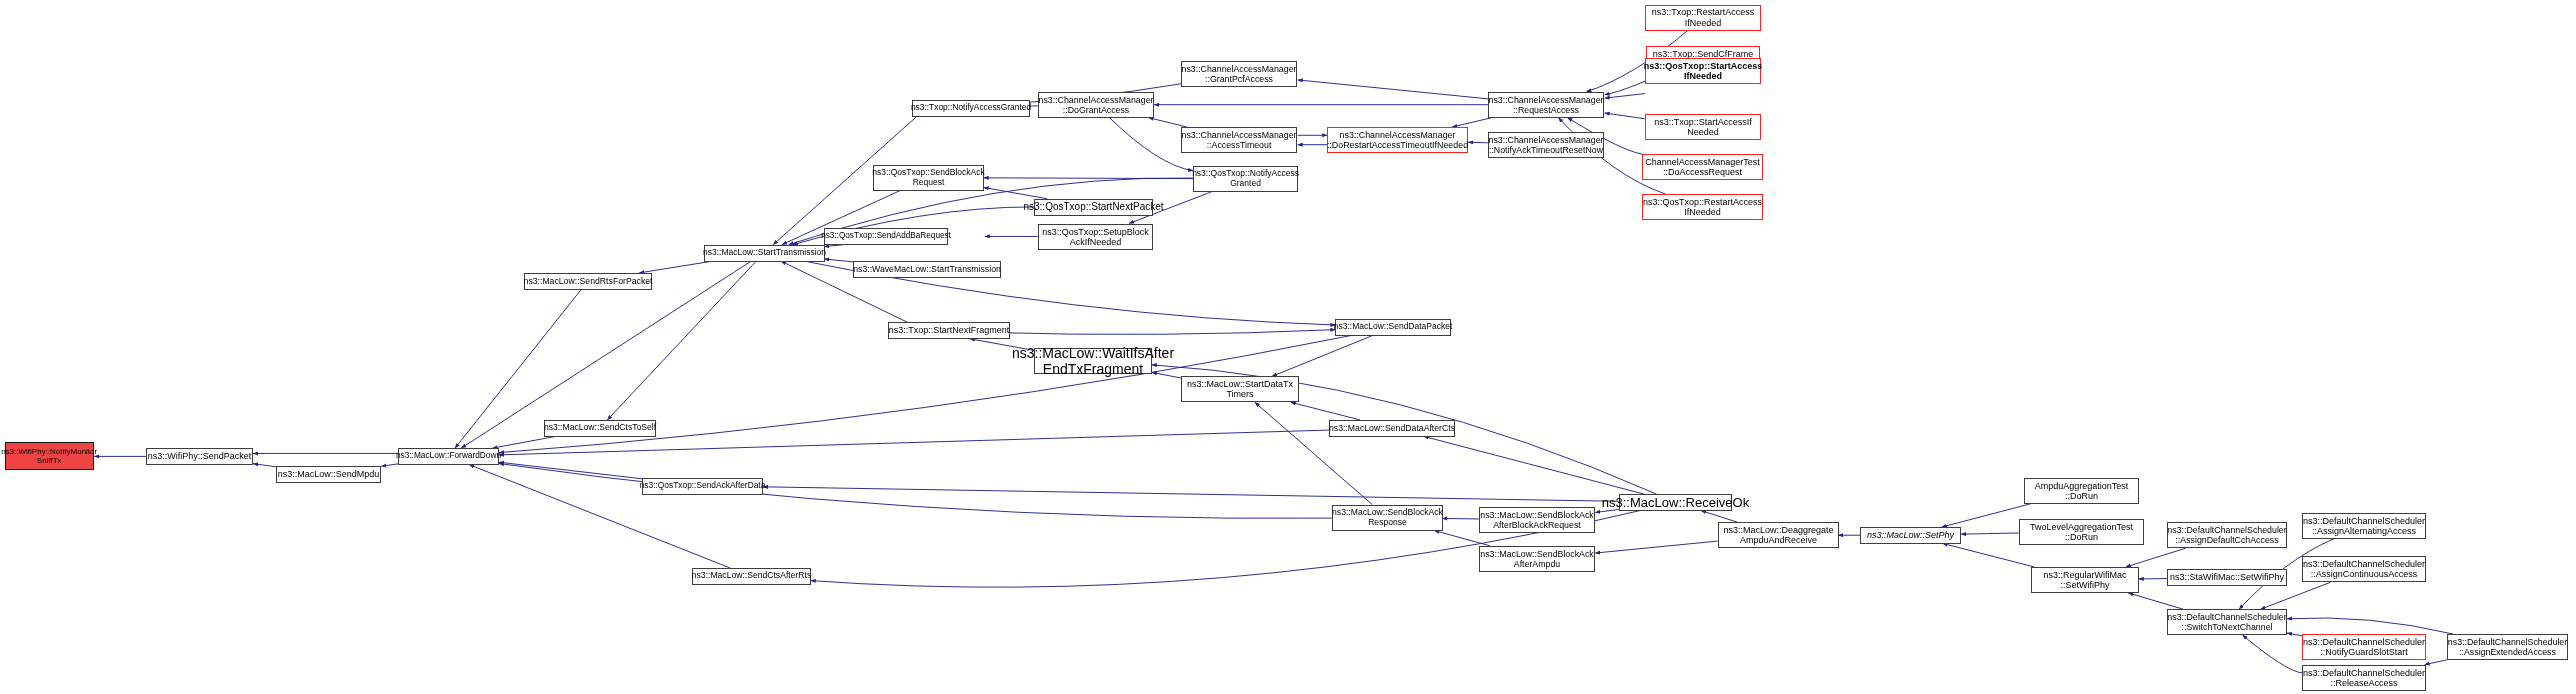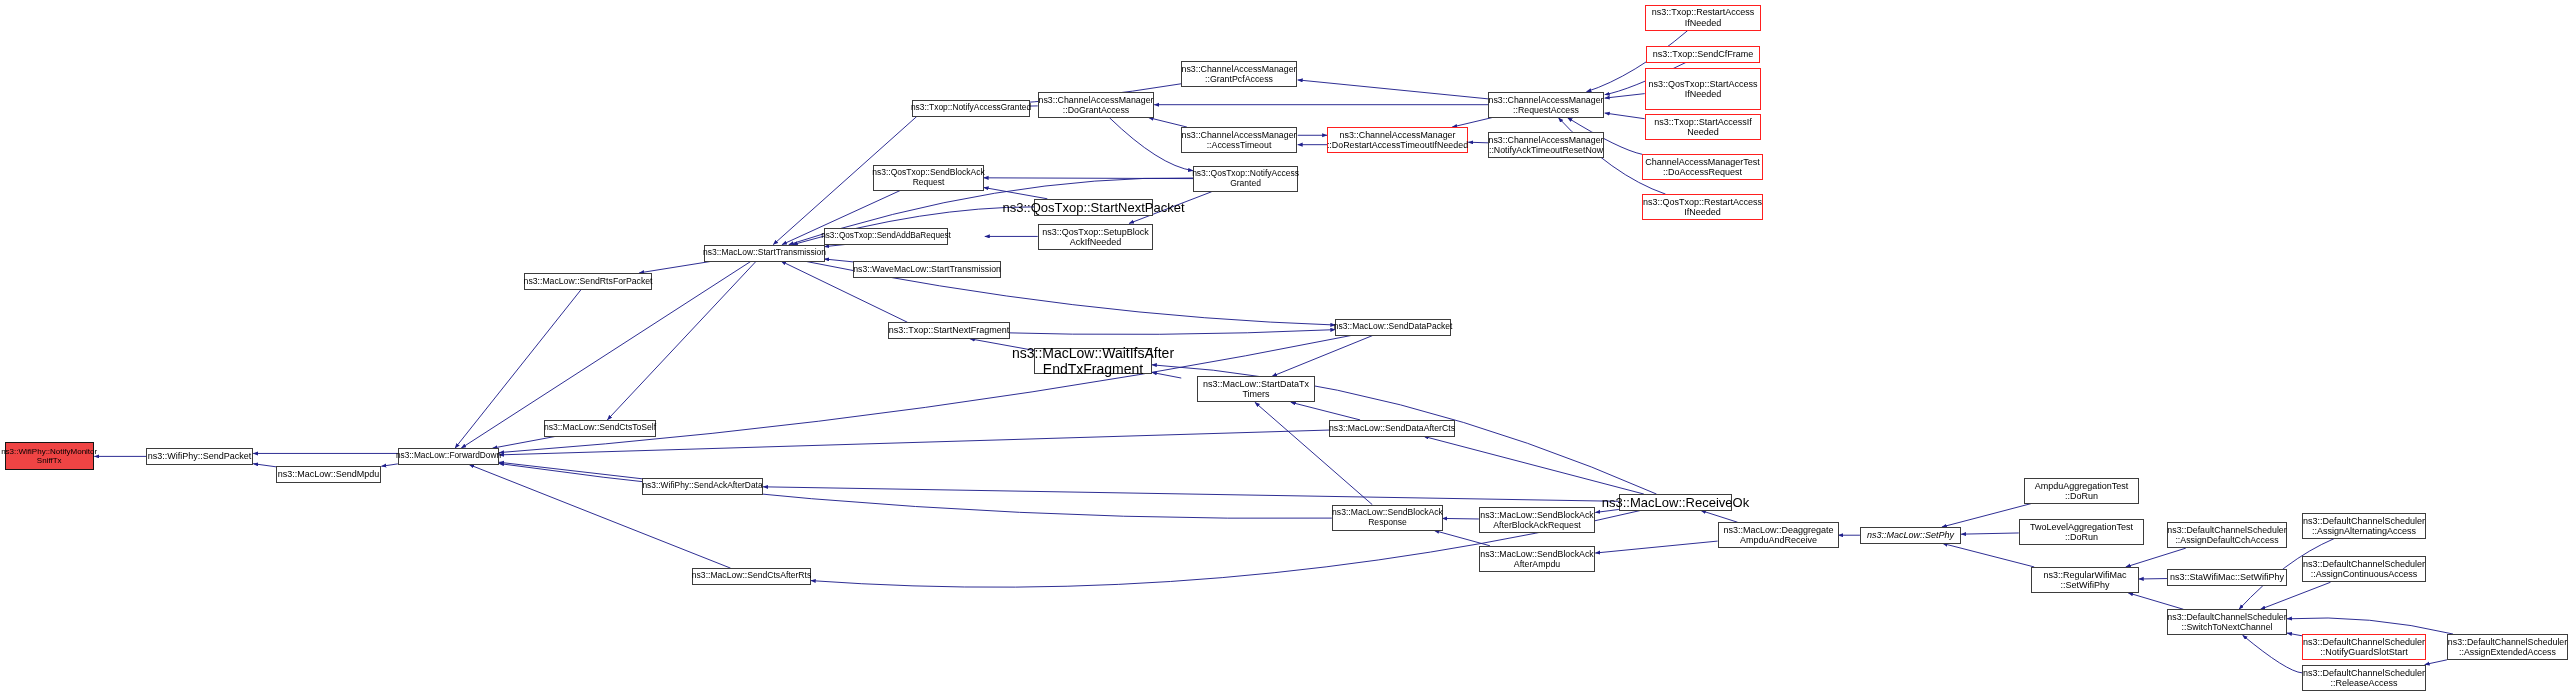--- a/index.html
+++ b/index.html
@@ -120,43 +120,43 @@
       </g>
   </svg>
   <div id="node-layer">
       <div class="node root" style="left: 4.7px; top: 442px; width: 89px; height: 28px; font-size: 8px;">ns3::WifiPhy::NotifyMonitor
 SniffTx</div>
       <div class="node" style="left: 146px; top: 448px; width: 107px; height: 16.5px; font-size: 9px;">ns3::WifiPhy::SendPacket</div>
       <div class="node" style="left: 276px; top: 466px; width: 105px; height: 16.5px; font-size: 9px;">ns3::MacLow::SendMpdu</div>
       <div class="node" style="left: 398px; top: 448px; width: 101px; height: 16.5px; font-size: 8.3px;">ns3::MacLow::ForwardDown</div>
       <div class="node" style="left: 524px; top: 273px; width: 128px; height: 16.5px; font-size: 8.7px;">ns3::MacLow::SendRtsForPacket</div>
       <div class="node" style="left: 544px; top: 420px; width: 112px; height: 16.5px; font-size: 8.6px;">ns3::MacLow::SendCtsToSelf</div>
-      <div class="node" style="left: 642px; top: 478px; width: 121px; height: 16.5px; font-size: 8.4px;">ns3::WifiPhy::SendAckAfterData</div>
+      <div class="node" style="left: 642px; top: 478px; width: 121px; height: 16.5px; font-size: 8.4px;">ns3::QosTxop::SendAckAfterData</div>
       <div class="node" style="left: 692px; top: 568px; width: 119px; height: 16.5px; font-size: 8.6px;">ns3::MacLow::SendCtsAfterRts</div>
       <div class="node" style="left: 704px; top: 245px; width: 121px; height: 16.5px; font-size: 8.5px;">ns3::MacLow::StartTransmission</div>
       <div class="node" style="left: 853px; top: 261px; width: 148px; height: 16.5px; font-size: 8.7px;">ns3::WaveMacLow::StartTransmission</div>
       <div class="node" style="left: 912px; top: 100px; width: 118px; height: 16.5px; font-size: 8.4px;">ns3::Txop::NotifyAccessGranted</div>
       <div class="node" style="left: 873px; top: 165px; width: 111px; height: 26px; font-size: 8.5px;">ns3::QosTxop::SendBlockAck
 Request</div>
       <div class="node" style="left: 824px; top: 228px; width: 124px; height: 16.5px; font-size: 8.2px;">ns3::QosTxop::SendAddBaRequest</div>
       <div class="node" style="left: 864px; top: 322px; width: 122px; height: 16.5px; font-size: 9px; margin-left: 24px;">ns3::Txop::StartNextFragment</div>
       <div class="node" style="left: 1038px; top: 92px; width: 116px; height: 26px; font-size: 8.8px;">ns3::ChannelAccessManager
 ::DoGrantAccess</div>
-      <div class="node" style="left: 1034px; top: 199px; width: 119px; height: 16.5px; font-size: 13px;">ns3::QosTxop::StartNextPacket</div>
+      <div class="node" style="left: 1034px; top: 199px; width: 119px; height: 16.5px; font-size: 10px;">ns3::QosTxop::StartNextPacket</div>
       <div class="node" style="left: 1038px; top: 224px; width: 115px; height: 26px; font-size: 9px;">ns3::QosTxop::SetupBlock
 AckIfNeeded</div>
       <div class="node" style="left: 1034px; top: 348px; width: 118px; height: 26px; font-size: 14px;">ns3::MacLow::WaitIfsAfter
 EndTxFragment</div>
       <div class="node" style="left: 1181px; top: 61px; width: 116px; height: 26px; font-size: 8.8px;">ns3::ChannelAccessManager
 ::GrantPcfAccess</div>
       <div class="node" style="left: 1181px; top: 127px; width: 116px; height: 26px; font-size: 8.8px;">ns3::ChannelAccessManager
 ::AccessTimeout</div>
       <div class="node" style="left: 1193px; top: 166px; width: 105px; height: 26px; font-size: 8.5px;">ns3::QosTxop::NotifyAccess
 Granted</div>
-      <div class="node" style="left: 1181px; top: 376px; width: 118px; height: 26px; font-size: 9px; margin-left: 16px;">ns3::MacLow::StartDataTx
+      <div class="node" style="left: 1181px; top: 376px; width: 118px; height: 26px; font-size: 9px;">ns3::MacLow::StartDataTx
 Timers</div>
       <div class="node red" style="left: 1327px; top: 127px; width: 141px; height: 26px; font-size: 8.9px;">ns3::ChannelAccessManager
 ::DoRestartAccessTimeoutIfNeeded</div>
       <div class="node" style="left: 1335px; top: 319px; width: 116px; height: 16.5px; font-size: 8.5px;">ns3::MacLow::SendDataPacket</div>
       <div class="node" style="left: 1329px; top: 420px; width: 126px; height: 16.5px; font-size: 8.7px;">ns3::MacLow::SendDataAfterCts</div>
       <div class="node" style="left: 1332px; top: 505px; width: 111px; height: 26px; font-size: 8.6px;">ns3::MacLow::SendBlockAck
 Response</div>
       <div class="node" style="left: 1488px; top: 92px; width: 116px; height: 26px; font-size: 8.8px;">ns3::ChannelAccessManager
 ::RequestAccess</div>
       <div class="node" style="left: 1488px; top: 132px; width: 116px; height: 26px; font-size: 8.8px;">ns3::ChannelAccessManager
@@ -186,21 +186,21 @@
 ::SwitchToNextChannel</div>
       <div class="node red" style="left: 2302px; top: 634px; width: 124px; height: 26px; font-size: 9px;">ns3::DefaultChannelScheduler
 ::NotifyGuardSlotStart</div>
       <div class="node" style="left: 2447px; top: 634px; width: 121px; height: 26px; font-size: 8.8px;">ns3::DefaultChannelScheduler
 ::AssignExtendedAccess</div>
       <div class="node" style="left: 2302px; top: 665px; width: 124px; height: 26px; font-size: 9px;">ns3::DefaultChannelScheduler
 ::ReleaseAccess</div>
       <div class="node red" style="left: 1645px; top: 4.7px; width: 116px; height: 26px;">ns3::Txop::RestartAccess
 IfNeeded</div>
       <div class="node red" style="left: 1646px; top: 46px; width: 114px; height: 16.5px;">ns3::Txop::SendCfFrame</div>
-      <div class="node red" style="left: 1645px; top: 68px; width: 116px; height: 42px;">ns3::QosTxop::StartAccess
+      <div class="node red" style="left: 1645px; top: 58px; width: 116px; height: 26px; font-weight: bold;">ns3::QosTxop::StartAccess
 IfNeeded</div>
       <div class="node red" style="left: 1645px; top: 114px; width: 116px; height: 26px;">ns3::Txop::StartAccessIf
 Needed</div>
       <div class="node red" style="left: 1642px; top: 154px; width: 121px; height: 26px;">ChannelAccessManagerTest
 ::DoAccessRequest</div>
       <div class="node red" style="left: 1642px; top: 194px; width: 121px; height: 26px; font-size: 9px;">ns3::QosTxop::RestartAccess
 IfNeeded</div>
     </div>
 </div>
 

